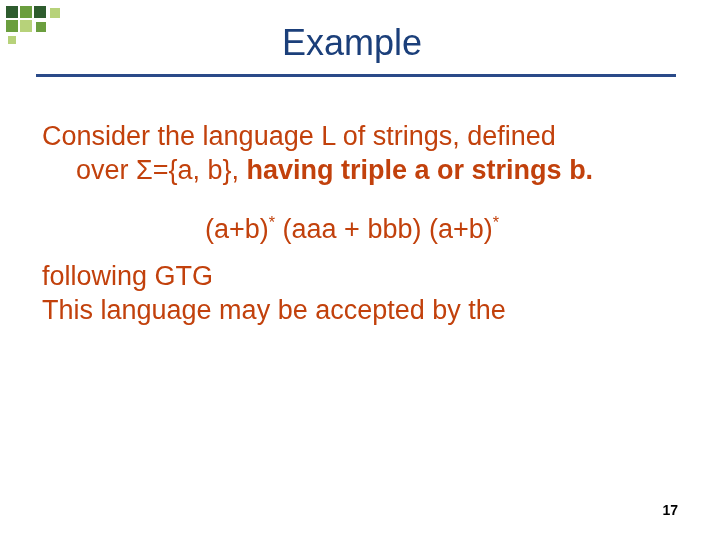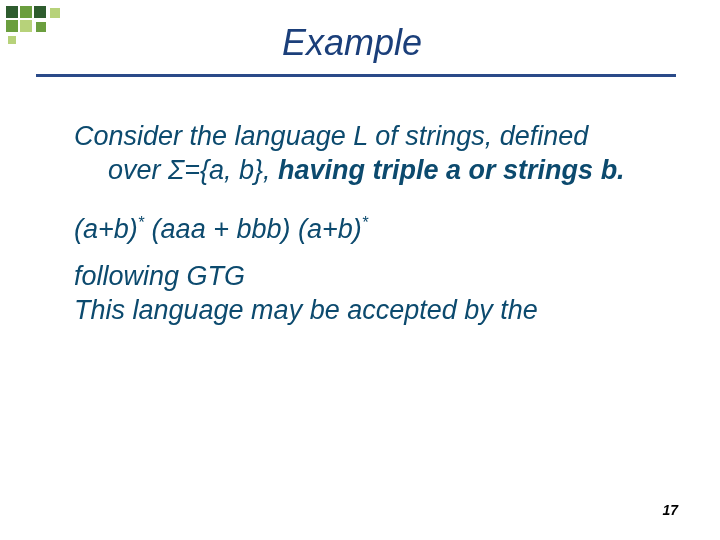--- a/index.html
+++ b/index.html
@@ -7,21 +7,20 @@
   body {
     background: #ffffff;
     font-family: Arial, Helvetica, sans-serif;
     position: relative;
   }
   .slide {
     width: 704px;
     height: 540px;
     position: relative;
     padding: 2px;
-    font-style: italic;
   }
   
   .deco {
     position: absolute;
     top: 6px; left: 6px;
     width: 80px; height: 40px;
   }
   .sq { position: absolute; }
   .sq.dark { background: #2e5c2e; }
   .sq.mid  { background: #6b9e3e; }
@@ -39,28 +38,27 @@
   }
   .rule {
     position: absolute;
     top: 74px; left: 36px; right: 28px;
     height: 3px;
     background: #2a4a89;
   }
   .body {
     position: absolute;
     top: 120px; left: 42px; right: 42px;
-    color: #0c4a6e;
+    color: #c2410c;
     font-size: 27px;
     line-height: 1.25;
-    margin-left: 32px;
   }
   .para1 { margin-bottom: 24px; }
   .indent { padding-left: 34px; }
-  .re-line { margin: 6px 0 14px 0; font-size: 27px; }
+  .re-line { text-align: center; margin: 6px 0 14px 0; font-size: 27px; }
   sup { font-size: 0.6em; vertical-align: super; }
   .bold { font-weight: 700; }
   .pagenum {
     position: absolute;
     right: 26px; bottom: 22px;
     font-size: 14px;
     font-weight: 700;
     color: #000;
     text-align: center;
   }

